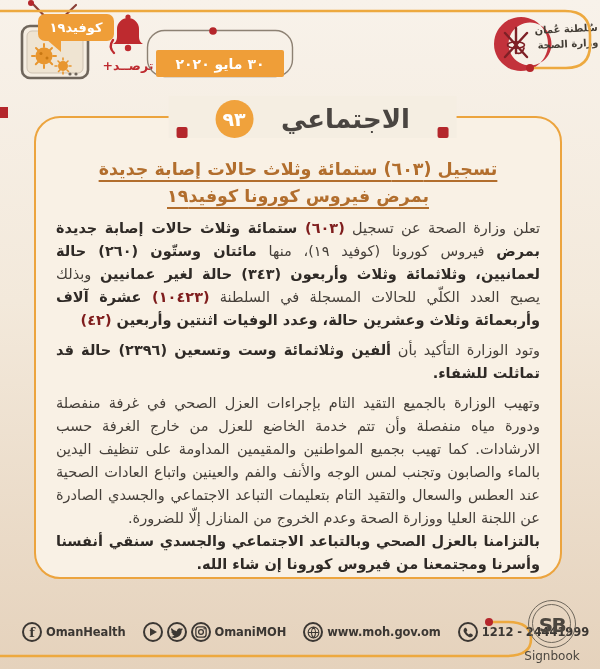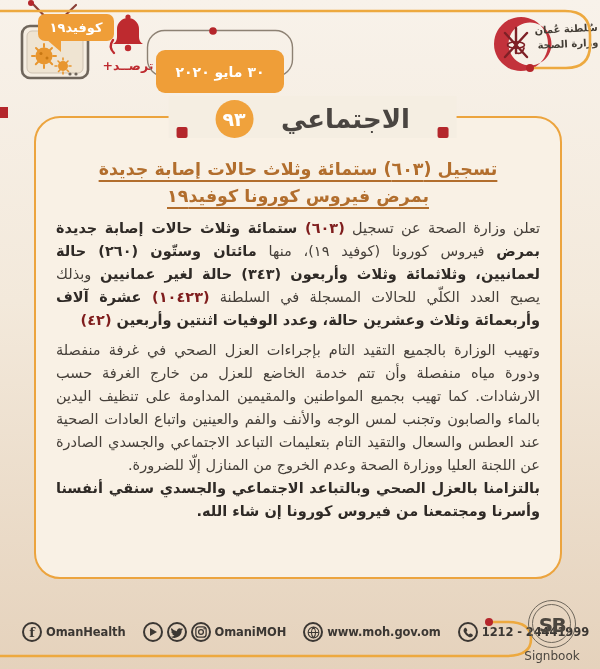--- a/index.html
+++ b/index.html
@@ -12,21 +12,21 @@
   
   #tv-svg{left:10px;top:0;}
   #covid-bubble{left:38px;top:14px;width:76px;height:27px;background:#ef9e38;border-radius:7px;
     color:#fff;font-weight:bold;font-size:13px;display:flex;align-items:center;justify-content:center;
     direction:rtl;z-index:4;}
   #covid-bubble-tail{left:46px;top:39px;width:0;height:0;border-right:15px solid #ef9e38;
     border-bottom:13px solid transparent;z-index:3;}
   #bell-svg{left:106px;top:12px;}
   #bell-label{left:98px;top:58px;width:60px;text-align:center;color:#be2a2f;font-weight:bold;
     font-size:12.5px;direction:rtl;}
-  #date-badge{left:156px;top:50px;width:128px;height:43px;background:#ef9e38;border-radius:9px;
+  #date-badge{left:156px;top:50px;width:128px;height:27px;background:#ef9e38;border-radius:2px;
     color:#fff;font-weight:bold;font-size:14px;display:flex;align-items:center;justify-content:center;
     direction:rtl;z-index:3;}
   #moh-logo{left:440px;top:8px;width:158px;height:68px;}
   #ministry-name{left:548px;top:22px;width:50px;color:#433d35;font-weight:bold;font-size:10px;
     line-height:1.45;text-align:center;direction:rtl;white-space:nowrap;transform:rotate(-3deg);}
 
   
   #content-box{left:34px;top:116px;width:528px;height:463px;border:2px solid #eca43e;
     border-radius:26px;background:#f9f1e5;box-sizing:border-box;overflow:hidden;
     padding:12px 20px 0 20px;z-index:2;}
@@ -129,20 +129,21 @@
     <div>وزارة الصحة</div>
   </div>
 
   <div id="content-box" class="abs">
     <div id="statement-heading">
       <div class="hl">تسجيل (٦٠٣) ستمائة وثلاث حالات إصابة جديدة</div>
       <div class="hl">بمرض فيروس كورونا كوفيد١٩</div>
     </div>
     <div id="statement-paragraphs">
       <p class="para"><span class="rn">تعلن وزارة الصحة عن تسجيل </span><span class="ro">(٦٠٣)</span><span class="rb"> ستمائة وثلاث حالات إصابة جديدة بمرض</span><span class="rn"> فيروس كورونا (كوفيد ١٩)، منها </span><span class="rb">مائتان وستّون (٢٦٠) حالة لعمانيين، وثلاثمائة وثلاث وأربعون (٣٤٣) حالة لغير عمانيين</span><span class="rn"> وبذلك يصبح العدد الكلّي للحالات المسجلة في السلطنة </span><span class="ro">(١٠٤٢٣)</span><span class="rb"> عشرة آلاف وأربعمائة وثلاث وعشرين حالة، وعدد الوفيات اثنتين وأربعين </span><span class="ro">(٤٢)</span></p>
+      <p class="para"><span class="rn">وتود الوزارة التأكيد بأن </span><span class="rb">ألفين وثلاثمائة وست وتسعين (٢٣٩٦) حالة قد تماثلت للشفاء.</span></p>
       <p class="para"><span class="rn">وتهيب الوزارة بالجميع التقيد التام بإجراءات العزل الصحي في غرفة منفصلة ودورة مياه منفصلة وأن تتم خدمة الخاضع للعزل من خارج الغرفة حسب الارشادات. كما تهيب بجميع المواطنين والمقيمين المداومة على تنظيف اليدين بالماء والصابون وتجنب لمس الوجه والأنف والفم والعينين واتباع العادات الصحية عند العطس والسعال والتقيد التام بتعليمات التباعد الاجتماعي والجسدي الصادرة عن اللجنة العليا ووزارة الصحة وعدم الخروج من المنازل إلّا للضرورة.</span></p>
       <p class="para" style="margin-top:0;"><span class="rb">بالتزامنا بالعزل الصحي وبالتباعد الاجتماعي والجسدي سنقي أنفسنا وأسرنا ومجتمعنا من فيروس كورونا إن شاء الله.</span></p>
     </div>
   </div>
 
   <div id="edge-square" class="abs"></div>
   <div id="title-bar" class="abs">
     <div class="red-square"></div>
     <div id="title-number">٩٣</div>
     <div id="title-word">الاجتماعي</div>

